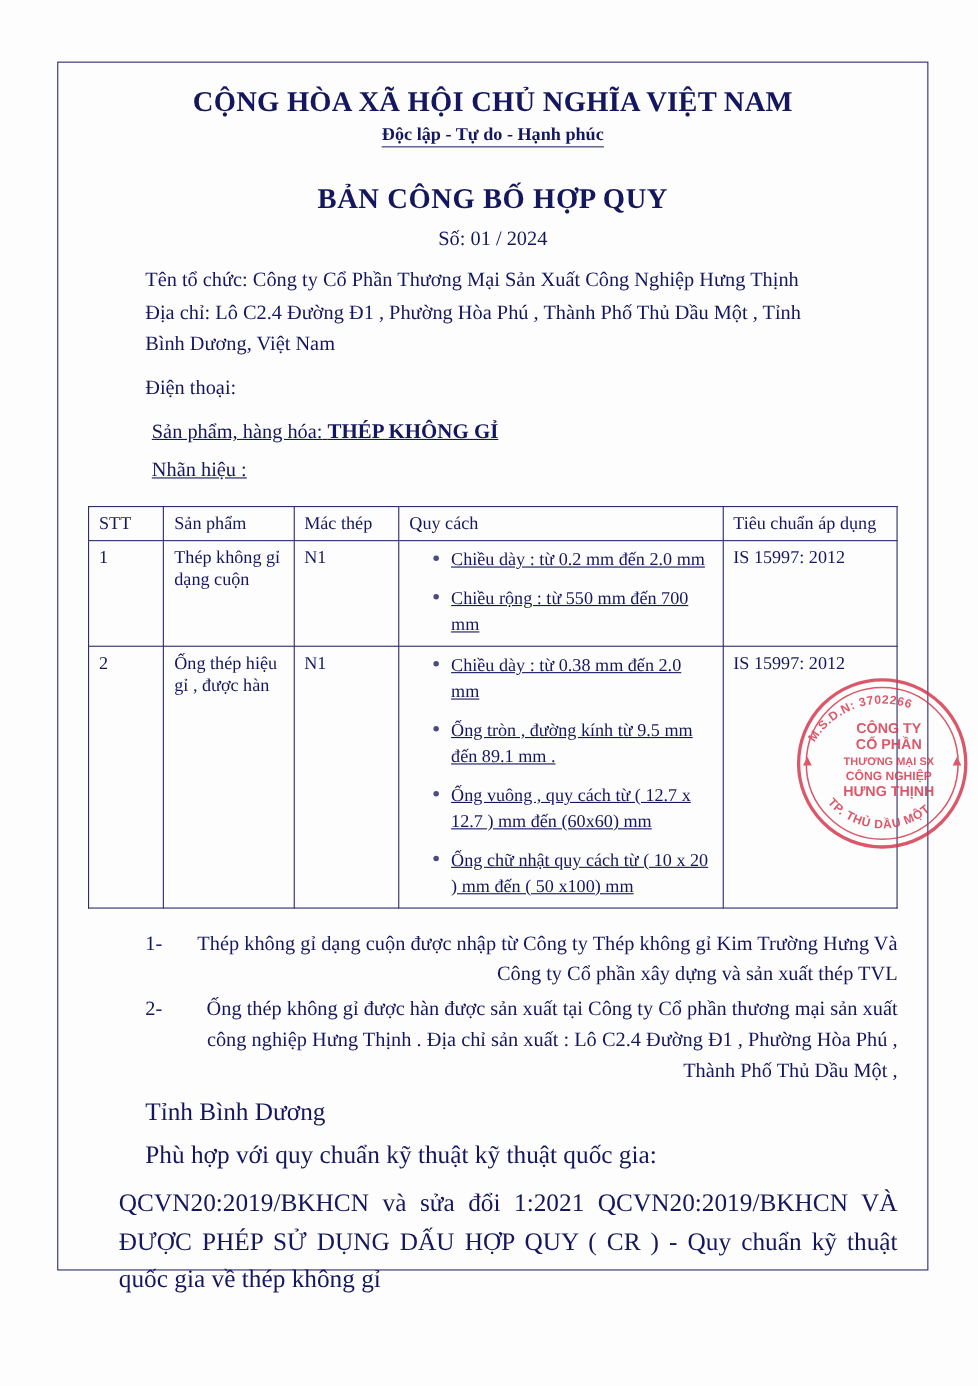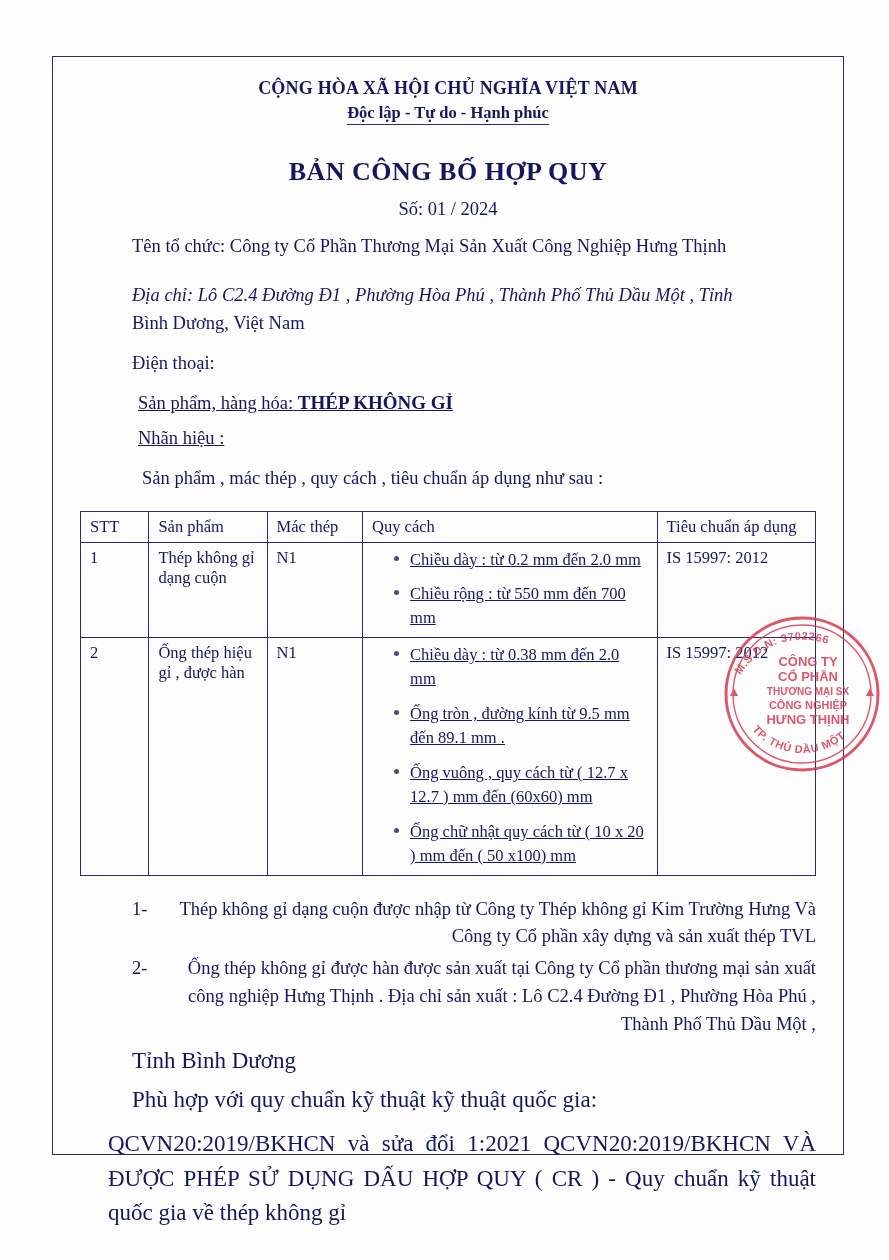--- a/index.html
+++ b/index.html
@@ -36,21 +36,21 @@
     left: 52px;
     top: 56px;
     width: 792px;
     height: 1099px;
     box-sizing: border-box;
     padding: 16px 28px 10px 28px;
   }
   .center { text-align: center; }
   .national-title {
     font-weight: bold;
-    font-size: 18px;
+    font-size: 26px;
     letter-spacing: 0.2px;
     margin-top: 6px;
   }
   .national-sub {
     font-weight: bold;
     font-size: 16.5px;
     margin-top: 4px;
     display: inline-block;
     border-bottom: 1.4px solid #2a2c6b;
     padding-bottom: 1px;
@@ -154,30 +154,29 @@
 
     <div class="center">
       <div class="national-title">CỘNG HÒA XÃ HỘI CHỦ NGHĨA VIỆT NAM</div>
       <div><span class="national-sub">Độc lập - Tự do - Hạnh phúc</span></div>
     </div>
 
     <div class="center doc-title">BẢN CÔNG BỐ HỢP QUY</div>
     <div class="center doc-number">Số: 01 / 2024</div>
 
     <div class="para indent-1">Tên tổ chức: Công ty Cổ Phần Thương Mại Sản Xuất Công Nghiệp Hưng Thịnh</div>
-    <div class="para indent-1" style="margin-top:21px;font-style:italic;">Địa chỉ: Lô C2.4 Đường Đ1 , Phường Hòa Phú , Thành Phố Thủ Dầu Một , Tỉnh</div>
+    <div class="para indent-1" style="margin-top:2px;">Địa chỉ: Lô C2.4 Đường Đ1 , Phường Hòa Phú , Thành Phố Thủ Dầu Một , Tỉnh</div>
     <div class="para indent-1" style="margin-top:0;">Bình Dương, Việt Nam</div>
     <div class="para indent-1">Điện thoại:</div>
 
     <div class="para indent-2">
       <span>Sản phẩm, hàng hóa:</span>
       <span class="bold-prod">THÉP KHÔNG GỈ</span>
     </div>
     <div class="para indent-2" style="margin-top:6px;">Nhãn hiệu :</div>
-    <div class="para indent-3">Sản phẩm , mác thép , quy cách , tiêu chuẩn áp dụng như sau :</div>
 
     <table class="spec">
       <thead>
         <tr>
           <th class="col-stt">STT</th>
           <th class="col-prod">Sản phẩm</th>
           <th class="col-mac">Mác thép</th>
           <th class="col-quy">Quy cách</th>
           <th class="col-tc">Tiêu chuẩn áp dụng</th>
         </tr>

